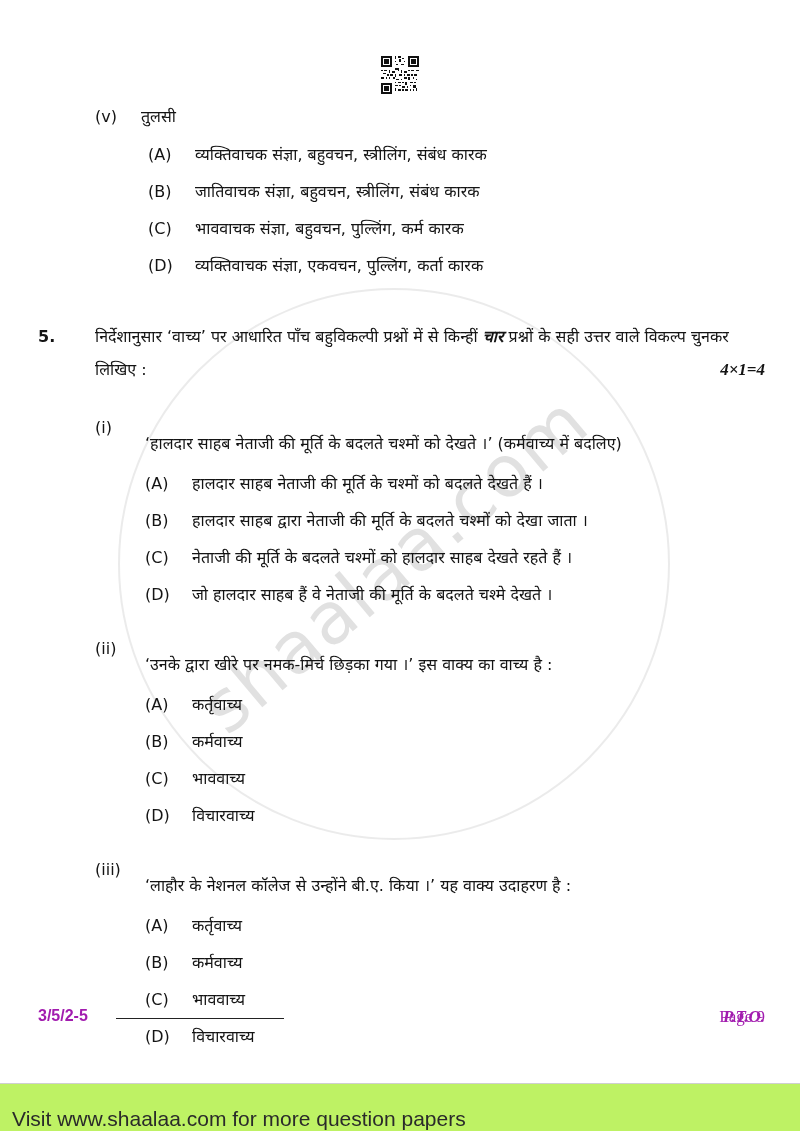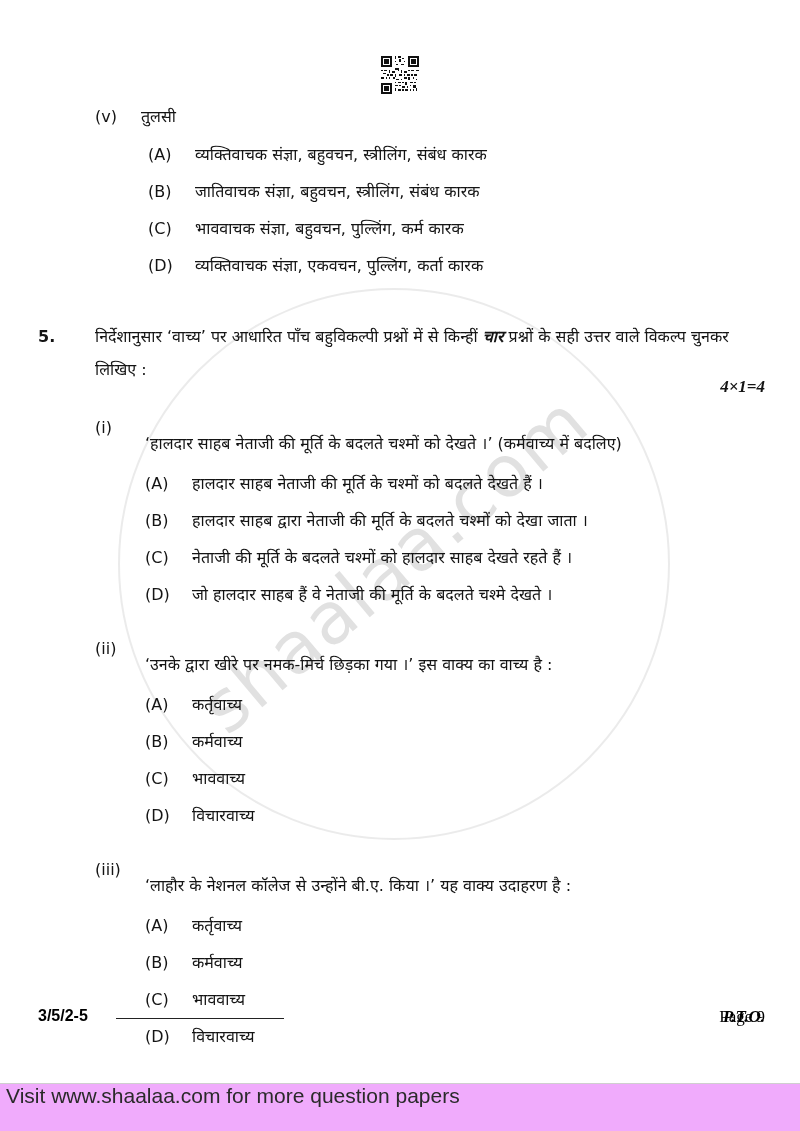--- a/index.html
+++ b/index.html
@@ -43,44 +43,44 @@
   .qv .opt { margin-left: 53px; }
   .opt-label { width: 47px; flex: 0 0 47px; }
   .opt-text { flex: 1; }
 
   .q5 { position: relative; margin: 42px 35px 0 38px; }
   .q5-num { position: absolute; left: 0; top: 0; font-weight: 700; line-height: 33px; }
   .q5-body { margin-left: 57px; position: relative; }
   .stem { margin: 0; line-height: 33px; }
   .stem-bold { font-weight: 700; font-style: italic; }
   .marks {
-    position: absolute; right: 0; top: 50px;
+    position: absolute; right: 0; top: 33px;
     font-family: "Liberation Serif", serif;
     font-style: italic; font-weight: 600; font-size: 17px; line-height: 33px;
   }
 
   .subq { display: flex; margin-top: 26px; }
   .subq-label { width: 50px; flex: 0 0 50px; line-height: 31px; }
   .subq-body { flex: 1; max-width: 622px; }
   .subq-body .stem { line-height: 31px; margin-top: 16px; }
 
   .footer {
     position: absolute; left: 38px; right: 35px; bottom: 16px; height: 26px;
-    font-family: "Liberation Serif", serif; font-size: 17px; color: #000000;
+    font-family: "Liberation Serif", serif; font-size: 17px; color: #a21caf;
   }
   .f-code { position: absolute; left: 0; top: 0; font-weight: 700; font-family: "Liberation Sans", sans-serif; font-size: 16px; }
   .f-rule { position: absolute; left: 78px; top: 11px; width: 168px; border-top: 1.6px solid #222; }
   .f-page { position: absolute; left: 0; right: 0; top: 0; text-align: right; }
   .f-pto  { position: absolute; right: 0; top: 0; font-weight: 700; font-style: italic; }
 
   .bottom-bar {
-    height: 47px; display: flex; align-items: flex-start;
-    padding-left: 6px;
+    height: 47px; display: flex; align-items: flex-end;
+    padding-left: 12px;
     font-family: "Liberation Sans", sans-serif;
-    font-size: 21px; color: #2a2a2a; background: #f0abfc;
+    font-size: 21px; color: #2a2a2a; background: #bef264;
   }
 </style>
 </head>
 <body>
 
 <div class="sheet">
 
   <div class="watermark">
     <span>shaalaa.com</span>
   </div>

